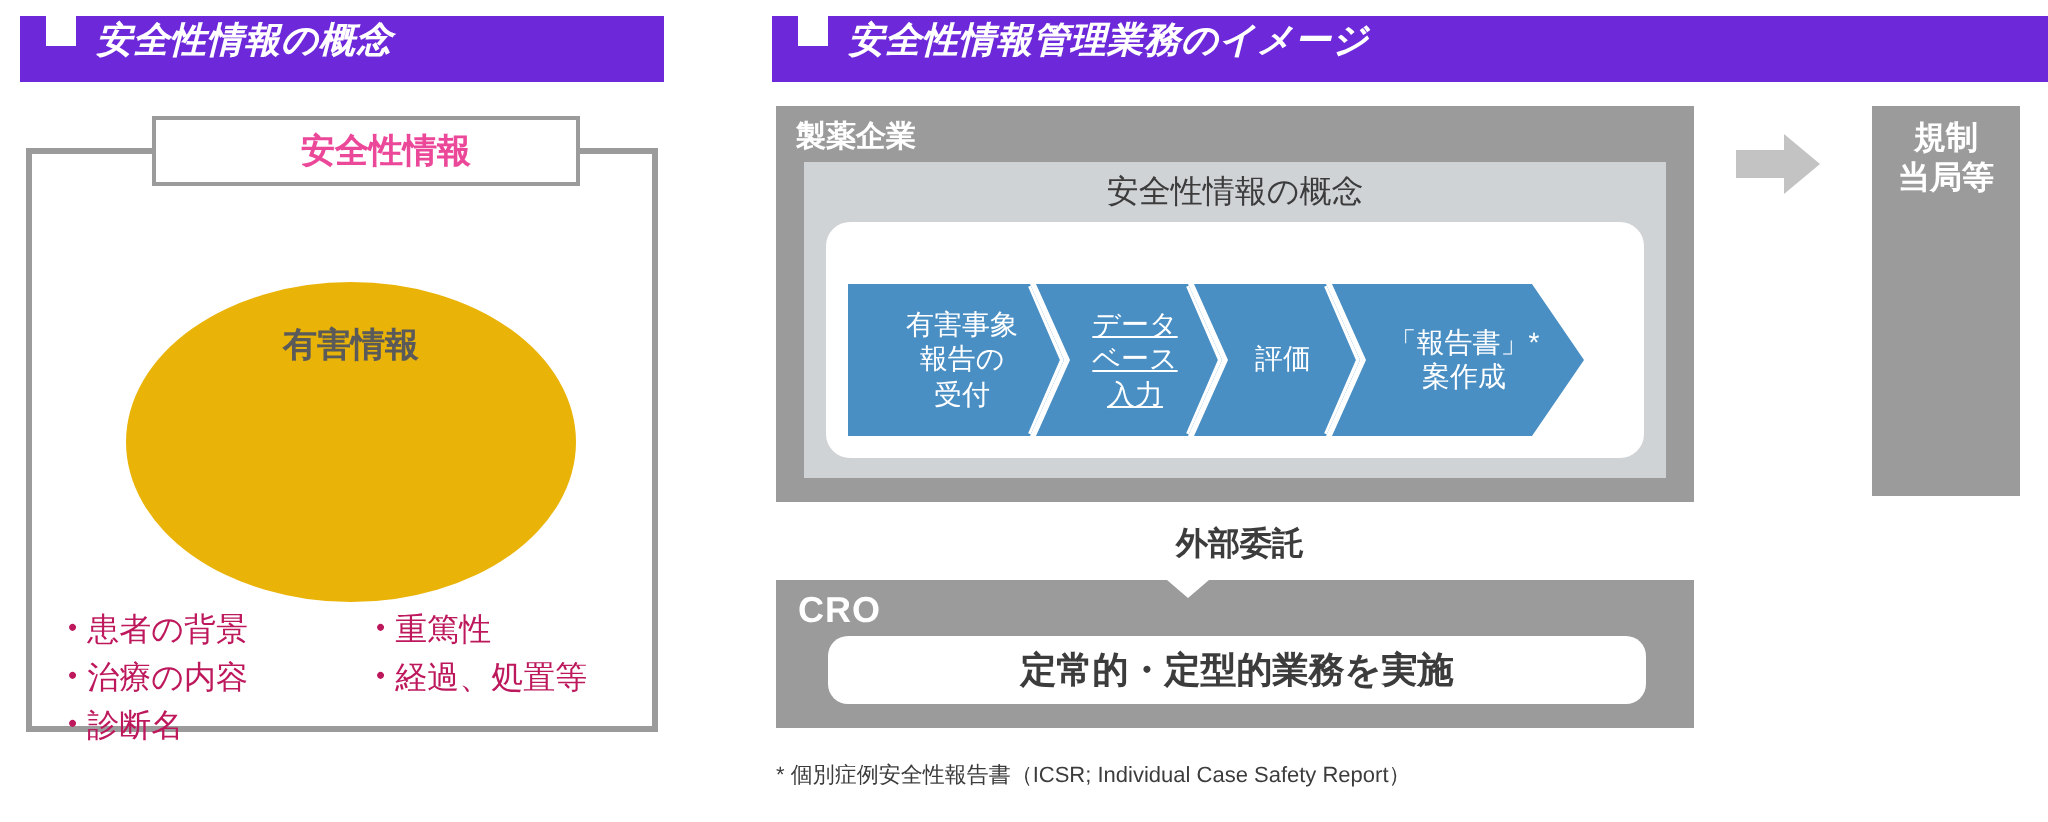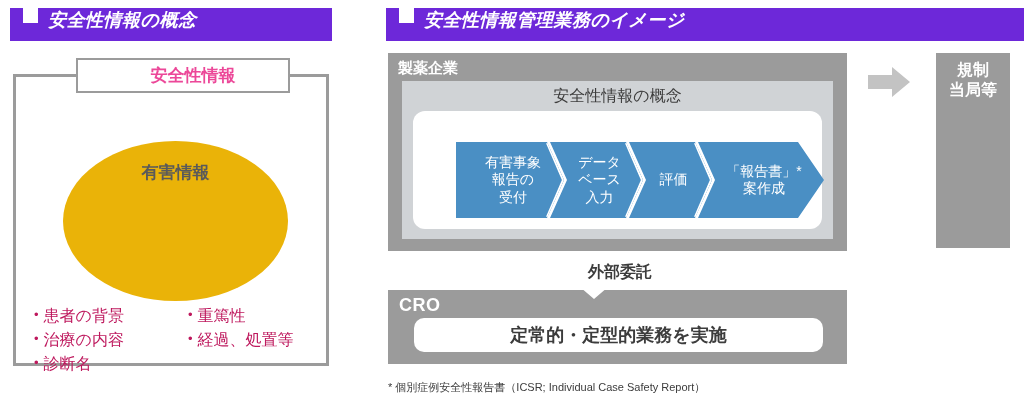--- a/index.html
+++ b/index.html
@@ -205,26 +205,25 @@
     line-height: 1.22;
     text-align: center;
     box-sizing: border-box;
     position: relative;
     margin-right: -14px;
   }
   .chevron .ctext { position: relative; z-index: 2; padding-left: 6px; }
   .chev-0 {
     width: 108px;
     clip-path: polygon(0 0, calc(100% - 17px) 0, 100% 50%, calc(100% - 17px) 100%, 0 100%);
-    margin-left: 32px;
   }
   .chev-mid {
     clip-path: polygon(0 0, calc(100% - 17px) 0, 100% 50%, calc(100% - 17px) 100%, 0 100%, 17px 50%);
   }
-  .chev-1 { width: 93px; }
+  .chev-1 { width: 93px; text-decoration: underline; }
   .chev-2 { width: 83px; }
   .chev-3 {
     width: 126px;
     clip-path: polygon(0 0, calc(100% - 26px) 0, 100% 50%, calc(100% - 26px) 100%, 0 100%, 17px 50%);
   }
   .chev-sep {
     position: absolute;
     right: 0;
     top: 0;
     bottom: 0;

